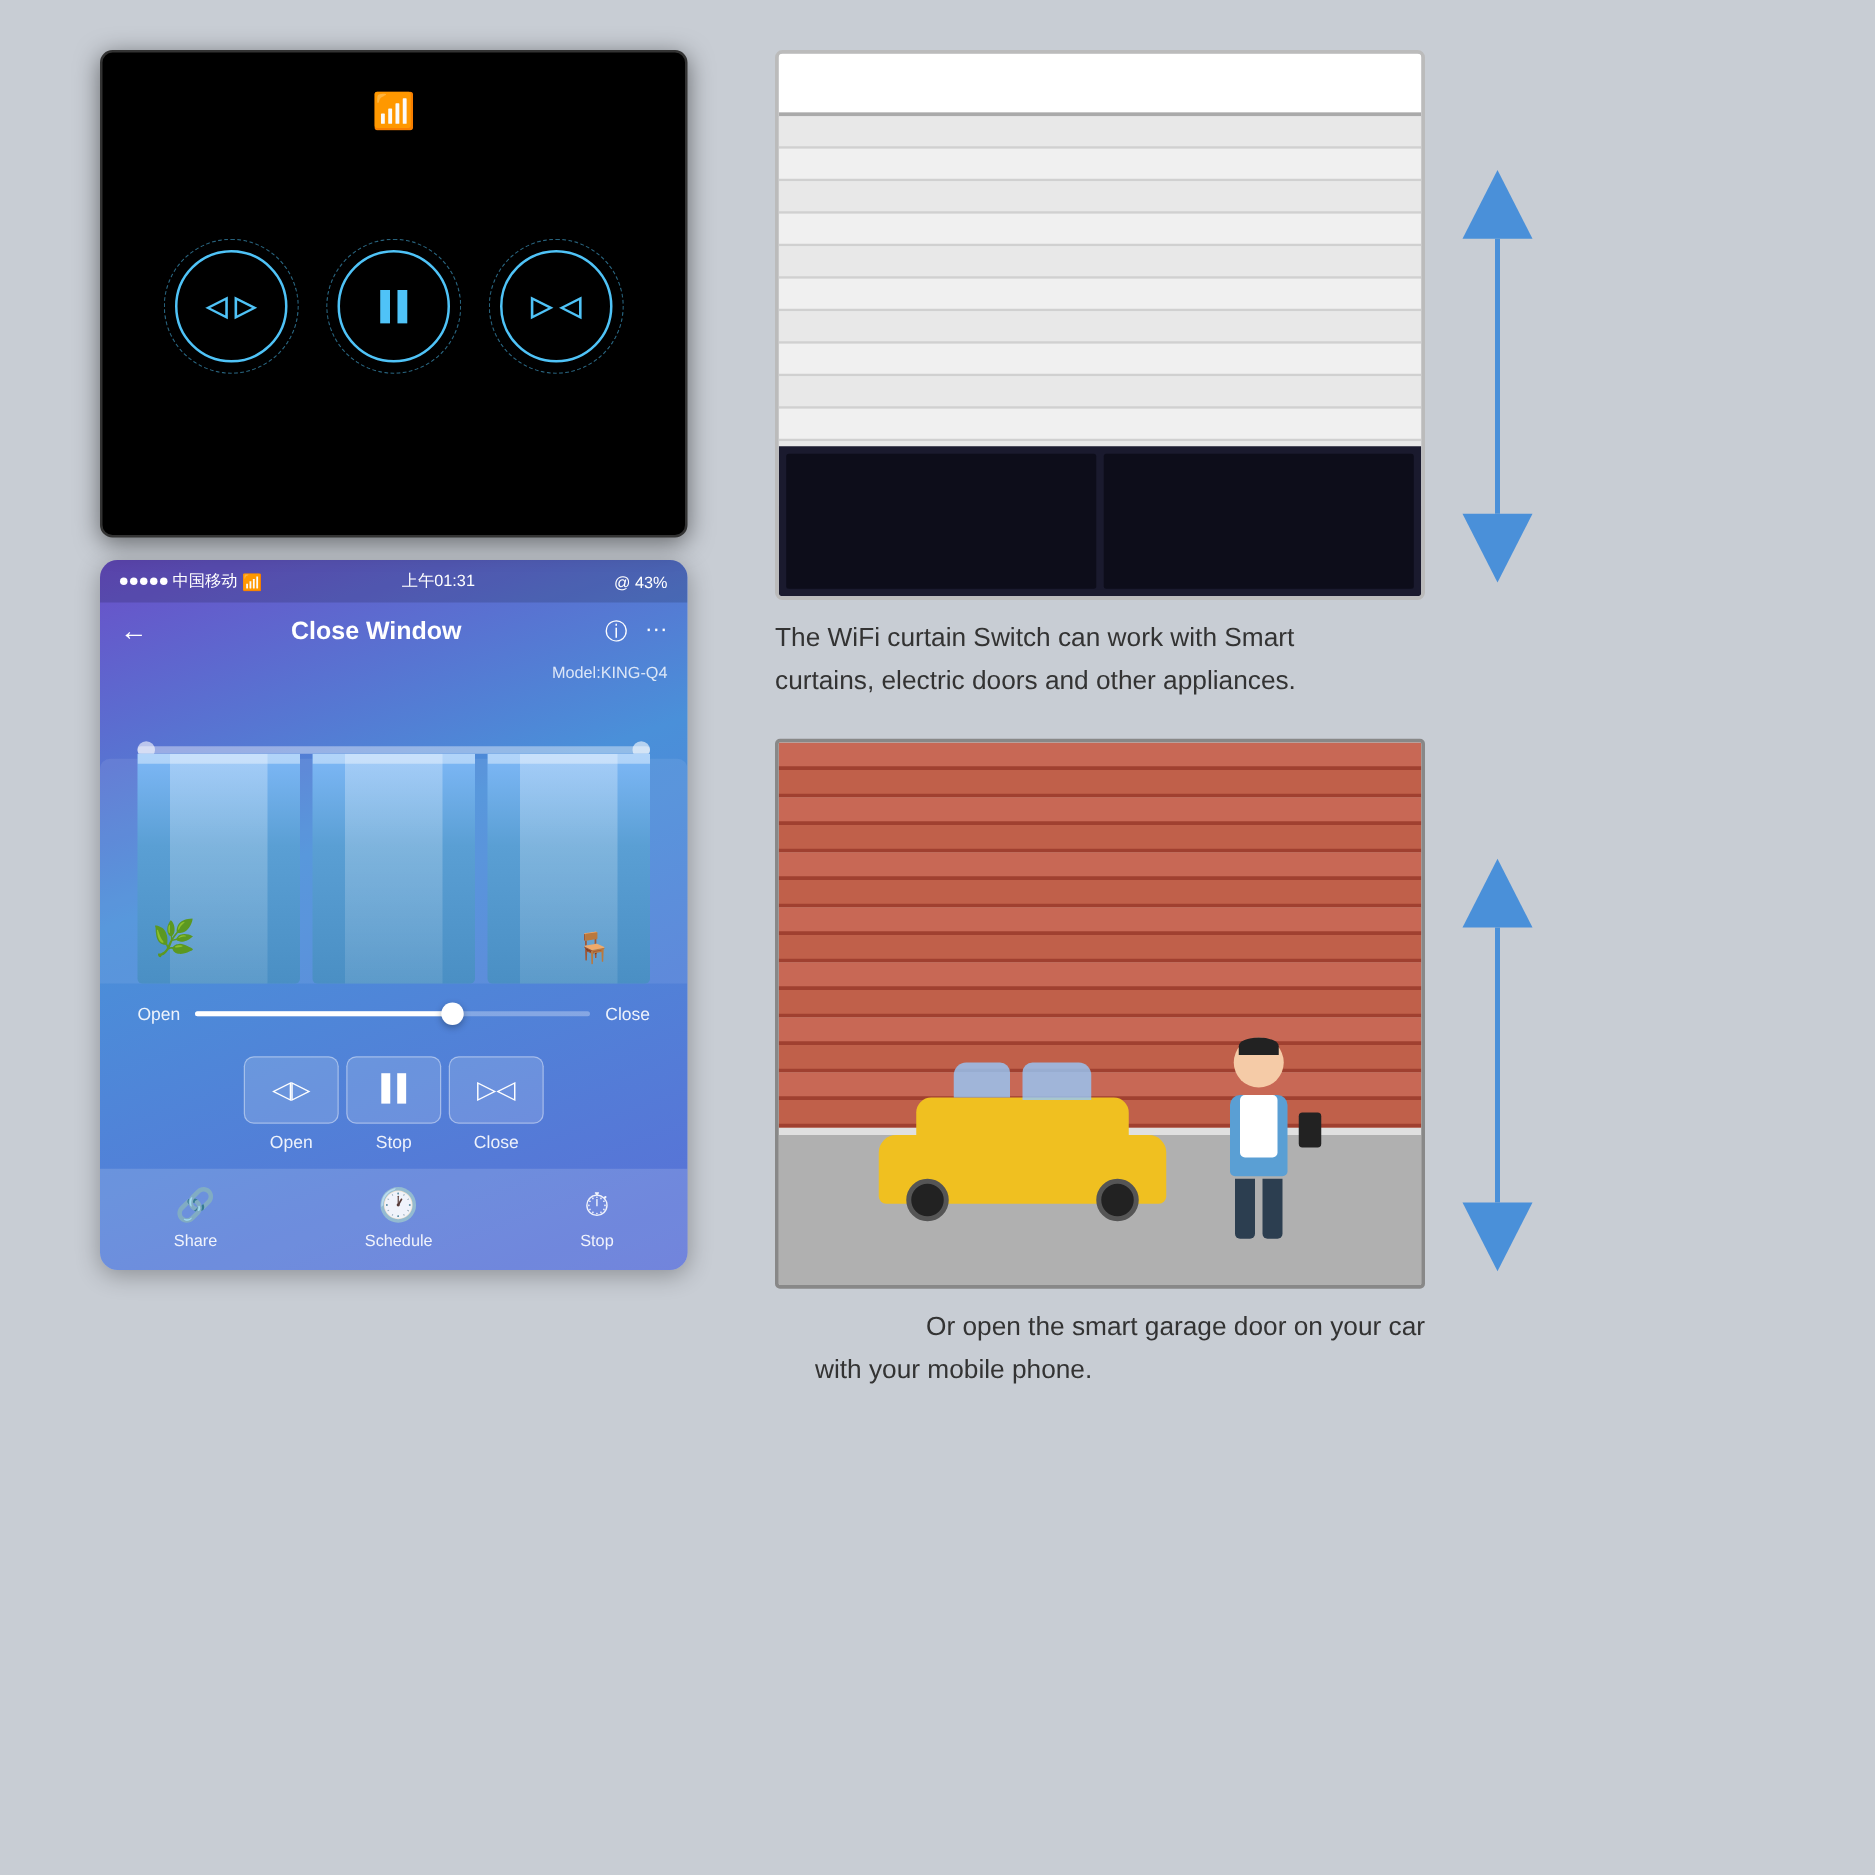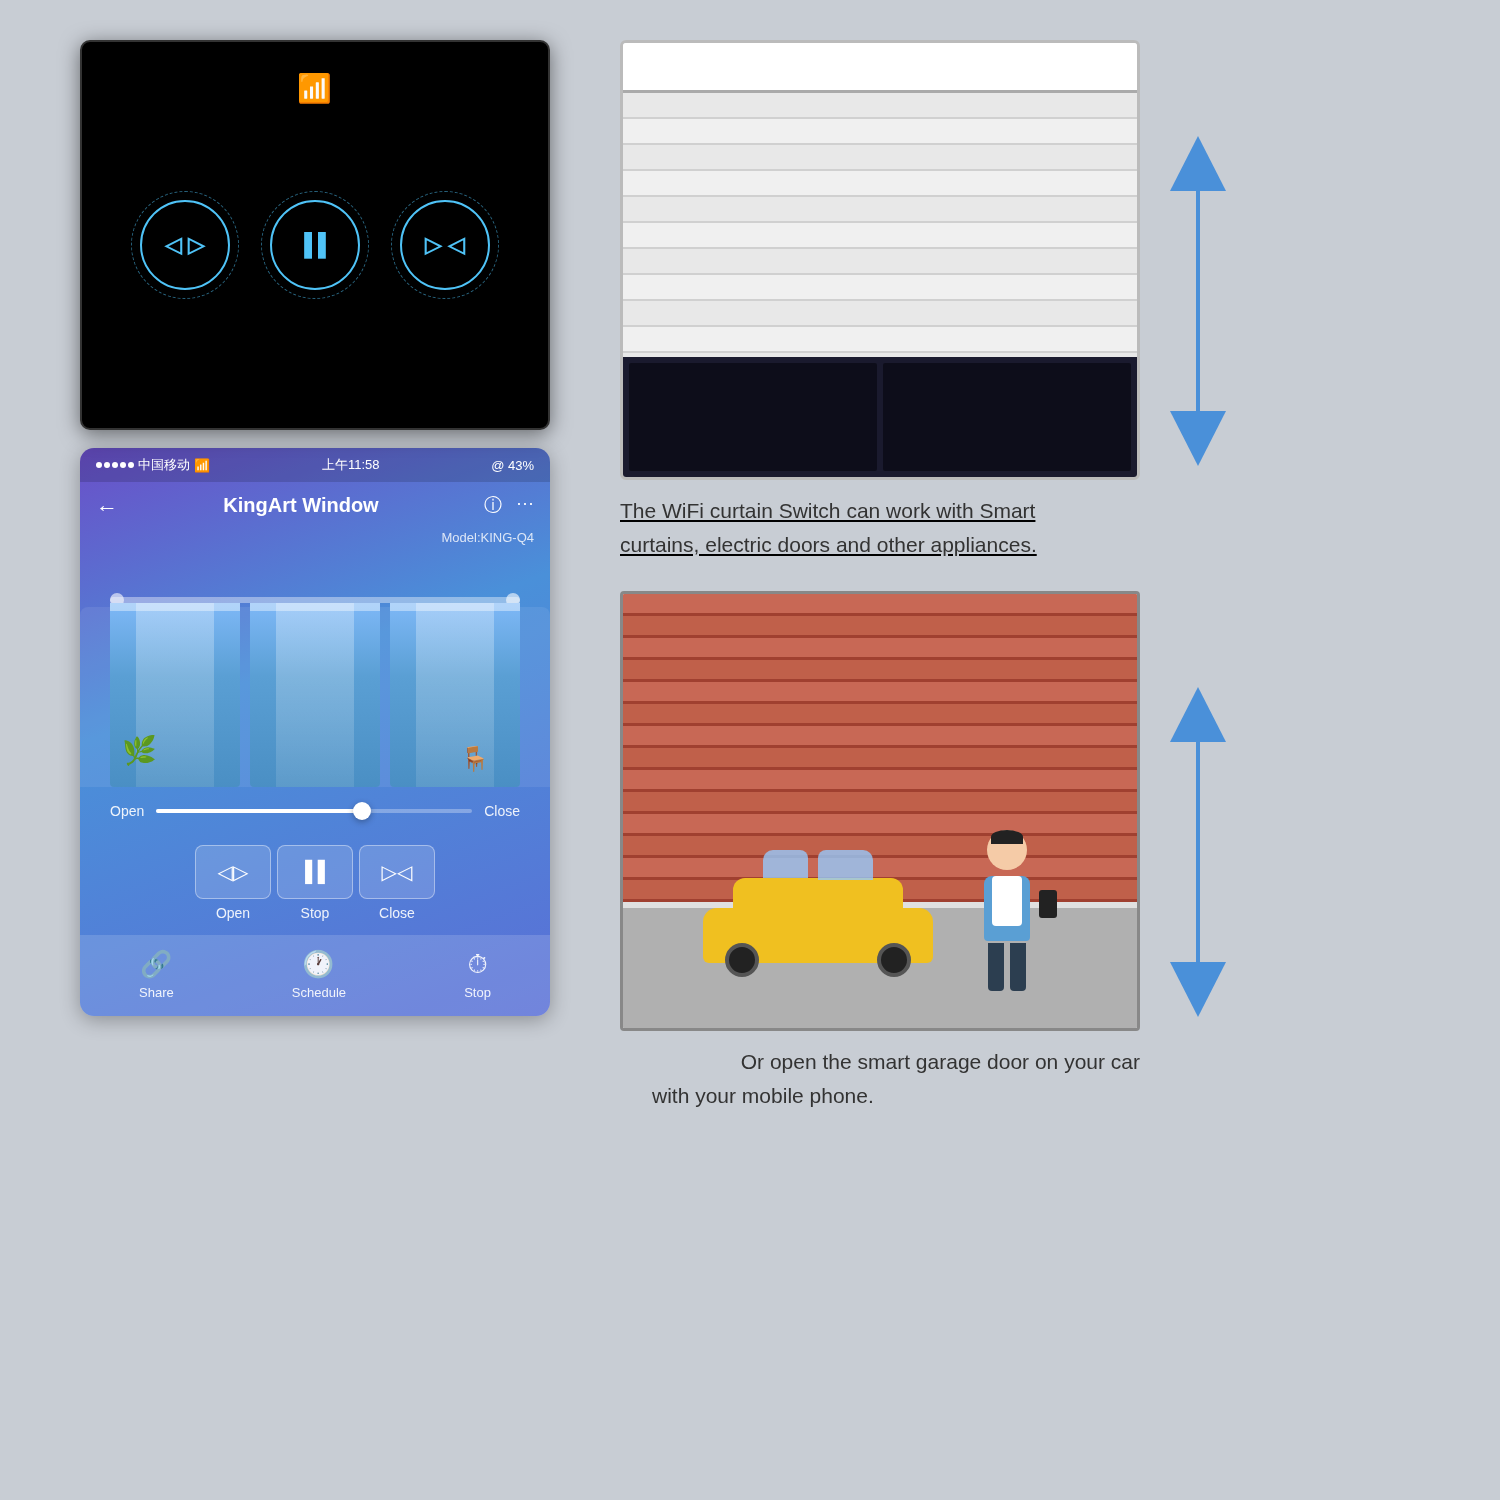--- a/index.html
+++ b/index.html
@@ -289,21 +289,20 @@
       top: 40px;
       width: 820px;
     }
 
     
     .window-section {
       display: flex;
       gap: 30px;
       align-items: center;
       margin-bottom: 30px;
-      text-decoration: underline;
     }
     .window-illus {
       width: 520px;
       height: 440px;
       background: #e8eaec;
       border: 3px solid #bbb;
       border-radius: 6px;
       position: relative;
       overflow: hidden;
     }
@@ -547,27 +546,27 @@
         <div class="signal-dots">
           <div class="signal-dot"></div>
           <div class="signal-dot"></div>
           <div class="signal-dot"></div>
           <div class="signal-dot"></div>
           <div class="signal-dot"></div>
         </div>
         <span>中国移动</span>
         <span>📶</span>
       </div>
-      <span>上午11:58</span>
+      <span>上午01:31</span>
       <span>@ 43%</span>
     </div>
 
     <div class="phone-header">
       <span style="font-size:22px;cursor:pointer;">←</span>
-      <span class="phone-header-title">KingArt Window</span>
+      <span class="phone-header-title">Close Window</span>
       <div class="phone-header-icons">
         <span class="phone-header-icon">ⓘ</span>
         <span class="phone-header-icon">···</span>
       </div>
     </div>
 
     <div class="phone-manufacturer">
       <div>Model:KING-Q4</div>
     </div>
 

